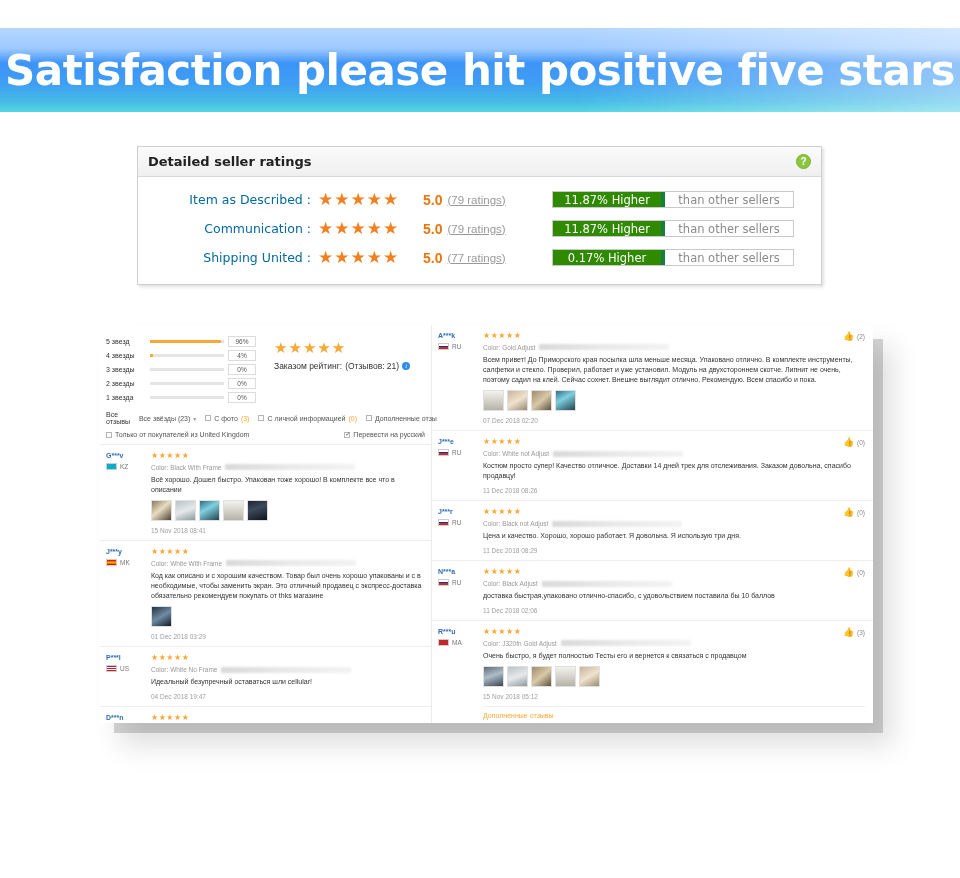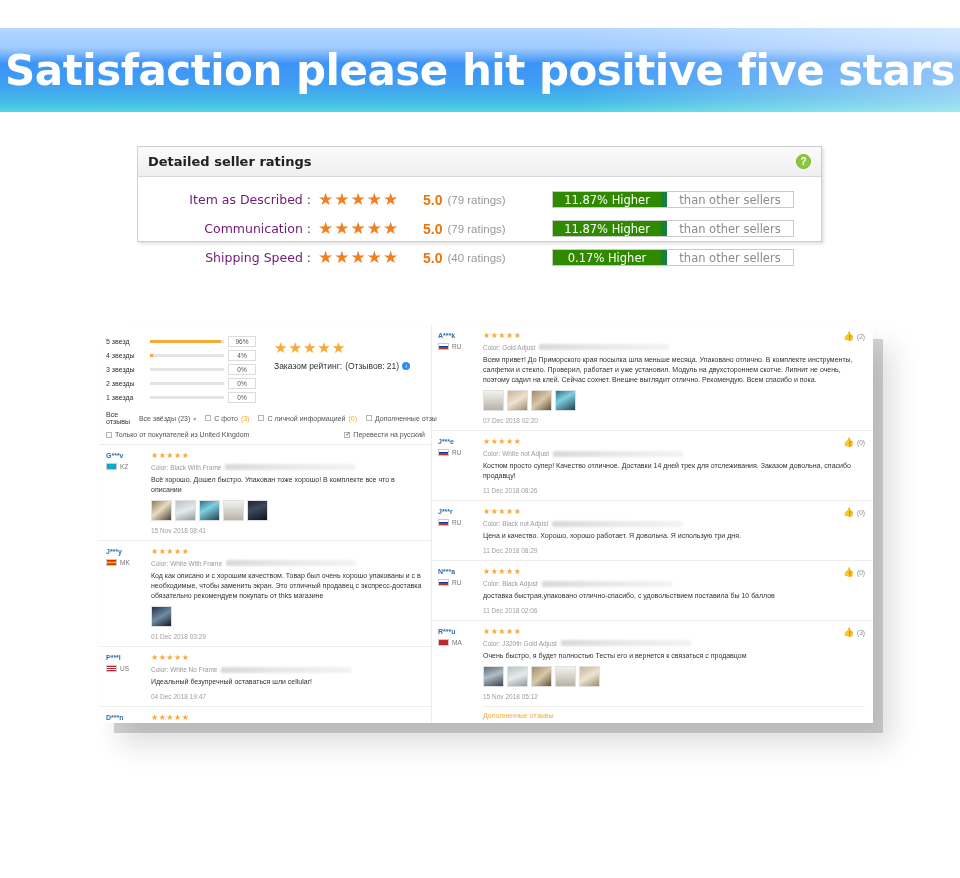--- a/index.html
+++ b/index.html
@@ -26,21 +26,21 @@
     font-size: 42px;
     font-weight: bold;
     letter-spacing: -0.5px;
     font-family: "DejaVu Sans", sans-serif;
     white-space: nowrap;
   }
 
   
   .dsr-panel {
     position: absolute; left: 137px; top: 146px;
-    width: 685px; height: 96px;
+    width: 685px; height: 139px;
     background: #ffffff;
     border: 1px solid #cfcfcf;
     box-shadow: 2px 2px 3px rgba(0,0,0,0.12);
   }
   .dsr-head {
     height: 30px;
     background: linear-gradient(to bottom, #fbfbfb, #efefef);
     border-bottom: 1px solid #d8d8d8;
     display: flex; align-items: center;
     padding: 0 10px;
@@ -59,49 +59,49 @@
     display: flex; align-items: center; justify-content: center;
     line-height: 1;
   }
   .dsr-body { padding: 8px 0 6px 0; }
   .dsr-row {
     display: flex; align-items: center;
     height: 29px;
   }
   .dsr-label {
     width: 180px; text-align: right;
-    font-size: 12.5px; color: #701a75;
+    font-size: 12.5px; color: #0369a1;
     padding-right: 7px;
     font-family: "DejaVu Sans", sans-serif;
   }
   .dsr-stars { width: 100px; display: flex; gap: 1px; }
   .dsr-stars .st { color: #f08020; font-size: 17px; line-height: 1; }
   .dsr-score {
     font-size: 14px; color: #e8760c; font-weight: bold;
     margin-left: 5px; margin-right: 5px;
   }
-  .dsr-count { font-size: 11.5px; color: #999; }
+  .dsr-count { font-size: 11.5px; color: #999; text-decoration: underline; }
   .dsr-bar {
     margin-left: auto; margin-right: 27px;
     display: flex; height: 17px; width: 242px;
     border: 1px solid #c9c9c9;
   }
   .dsr-bar-green {
     background: #2f8a00;
     color: #ffffff;
     font-size: 11.5px;
     display: flex; align-items: center; justify-content: center;
     width: 108px;
     font-family: "DejaVu Sans", sans-serif;
   }
   .dsr-bar-rest {
     flex: 1; background: #ffffff; color: #8b8b8b;
     font-size: 11.5px;
     display: flex; align-items: center; justify-content: center;
-    border-left: 6px solid #15803d;
+    border-left: 4px solid #15803d;
     font-family: "DejaVu Sans", sans-serif;
   }
 
   
   .rev-panel {
     position: absolute; left: 100px; top: 325px;
     width: 773px; height: 398px;
     background: #ffffff;
     box-shadow: 12px 12px 0 -2px rgba(0,0,0,0.16), 20px 22px 26px rgba(0,0,0,0.13);
     overflow: hidden;
@@ -236,30 +236,30 @@
           <span class="st">★</span>
         </div>
         <div class="dsr-score">5.0</div>
         <div class="dsr-count">(79 ratings)</div>
         <div class="dsr-bar">
           <div class="dsr-bar-green">11.87% Higher</div>
           <div class="dsr-bar-rest">than other sellers</div>
         </div>
       </div>
       <div class="dsr-row">
-        <div class="dsr-label">Shipping Speed :</div>
+        <div class="dsr-label">Shipping United :</div>
         <div class="dsr-stars">
           <span class="st">★</span>
           <span class="st">★</span>
           <span class="st">★</span>
           <span class="st">★</span>
           <span class="st">★</span>
         </div>
         <div class="dsr-score">5.0</div>
-        <div class="dsr-count">(40 ratings)</div>
+        <div class="dsr-count">(77 ratings)</div>
         <div class="dsr-bar">
           <div class="dsr-bar-green">0.17% Higher</div>
           <div class="dsr-bar-rest">than other sellers</div>
         </div>
       </div>
     </div>
 </div>
 
 <div class="rev-panel">
   <div class="rev-inner">

